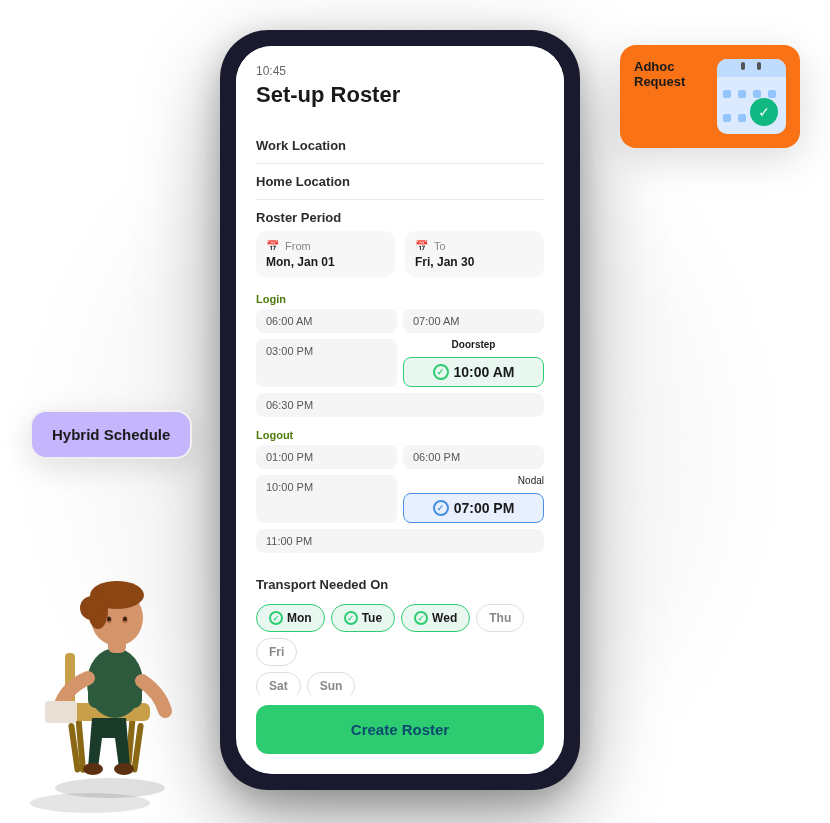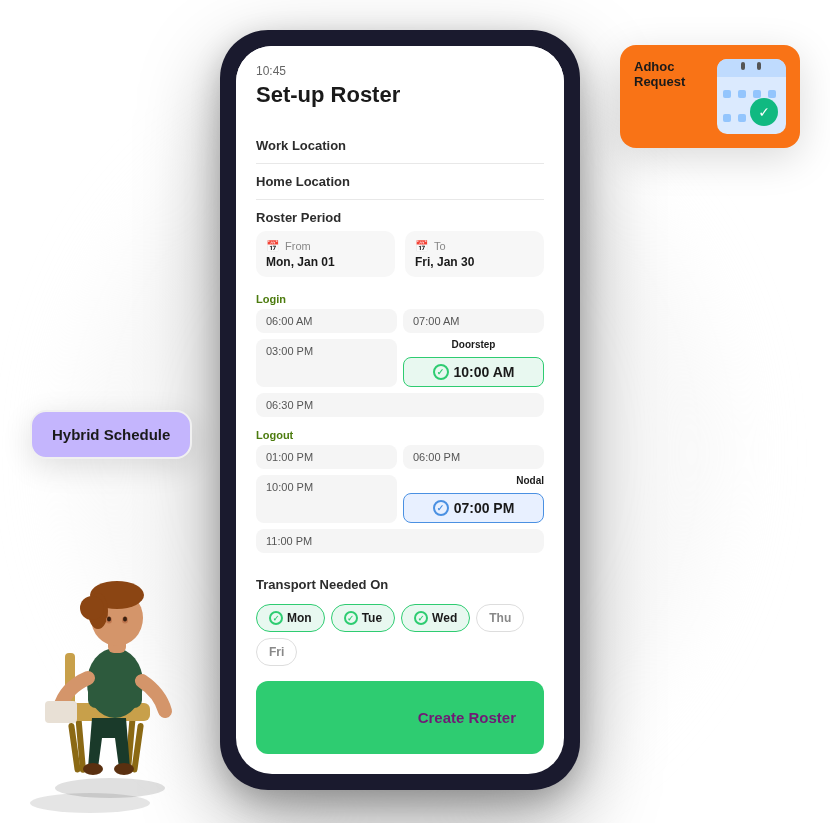--- a/index.html
+++ b/index.html
@@ -215,21 +215,21 @@
     .doorstep-label {
       font-size: 10px;
       font-weight: 700;
       color: #1a1a1a;
       text-align: center;
       margin-bottom: 3px;
     }
 
     .nodal-label {
       font-size: 10px;
-      font-weight: 700;
+      font-weight: 400;
       color: #1a1a1a;
       text-align: right;
       margin-bottom: 3px;
     }
 
     
     .transport-section {
       padding: 10px 0 8px;
     }
 
@@ -274,29 +274,29 @@
     .sat-sun-row {
       display: flex;
       gap: 6px;
       margin-top: 6px;
     }
 
     
     .create-btn {
       margin: 10px 20px 20px;
       background: #2ecc71;
-      color: #701a75;
+      color: #0c4a6e;
       border: none;
       border-radius: 12px;
-      padding: 28px;
+      padding: 16px;
       font-size: 15px;
       font-weight: 700;
       cursor: pointer;
       width: calc(100% - 40px);
-      text-align: right;
+      text-align: center;
     }
 
     
     .adhoc-card {
       position: absolute;
       top: 45px;
       right: 30px;
       width: 180px;
       background: #f97316;
       border-radius: 16px;

